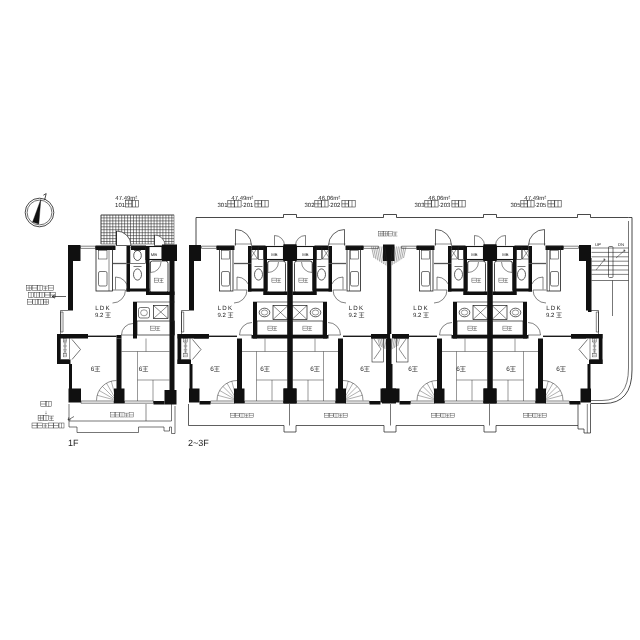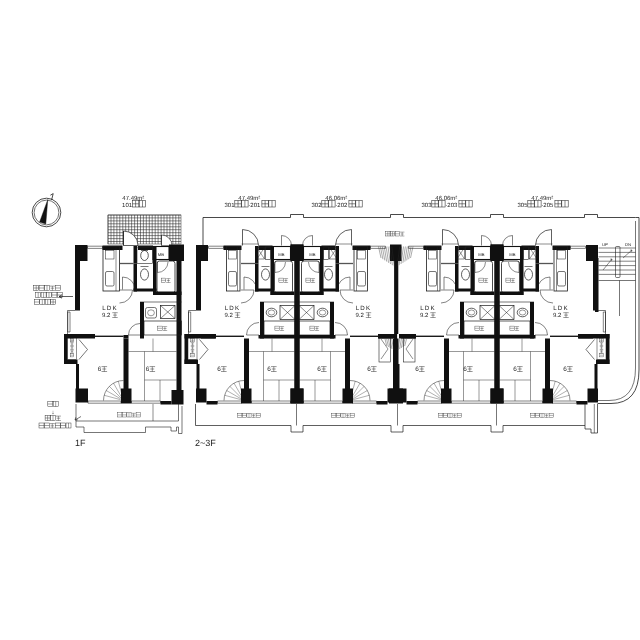--- a/index.html
+++ b/index.html
@@ -1,17 +1,17 @@
 <!DOCTYPE html>
 <html><head>
 <meta charset="utf-8">
 <style>
 html,body{margin:0;padding:0;background:#ffffff;}
 *{-webkit-font-smoothing:antialiased !important;text-rendering:geometricPrecision;}
-#plan{width:624px;height:640px;position:relative;filter:grayscale(1);padding-left:7px;}
+#plan{width:624px;height:640px;position:relative;filter:grayscale(1);}
 </style>
 </head>
 <body>
 
 <div id="plan">
 <svg width="640" height="640" viewBox="0 0 640 640">
 
 <rect x="0" y="0" width="640" height="640" fill="#ffffff"></rect>
 
 <circle cx="39.5" cy="212.5" r="14.3" fill="none" stroke="#333" stroke-width="0.9"></circle>

